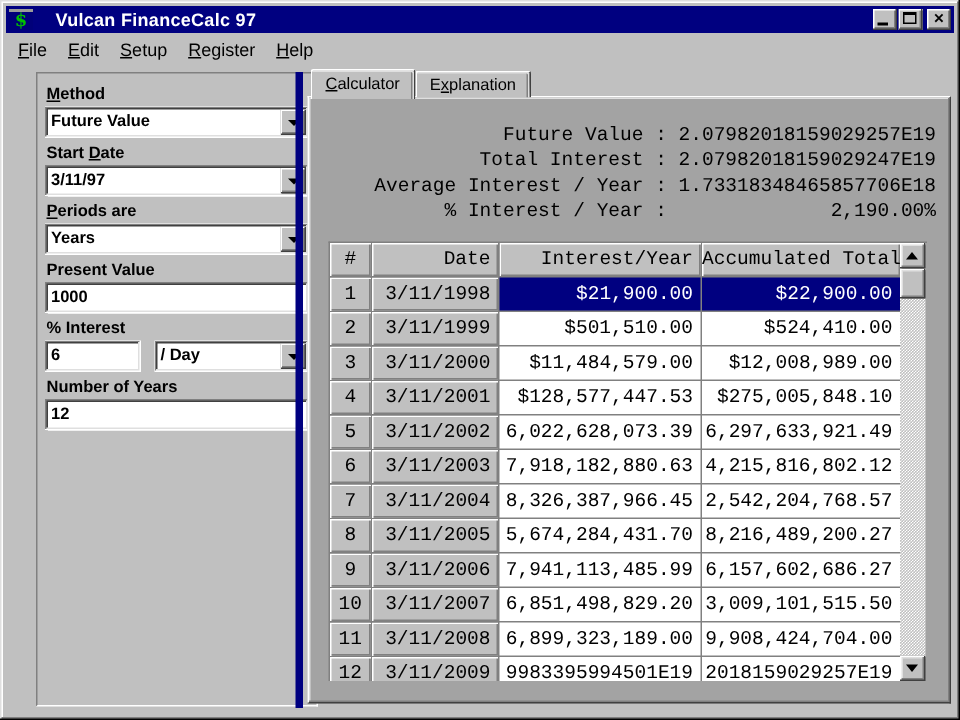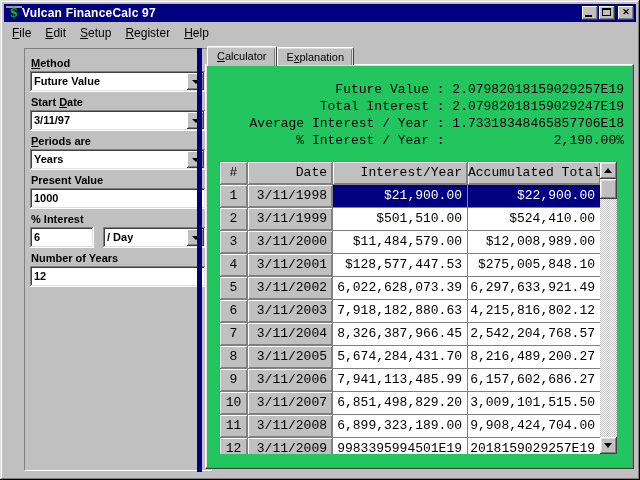--- a/index.html
+++ b/index.html
@@ -5,21 +5,21 @@
   html,body{margin:0;padding:0;width:640px;height:480px;overflow:hidden;
     font-family:"Liberation Sans",sans-serif;background:#c0c0c0;}
   *{box-sizing:border-box;}
   .window{width:640px;height:480px;background:#c0c0c0;padding:3px;
     box-shadow:inset -1px -1px #000, inset 1px 1px #dfdfdf, inset -2px -2px #808080, inset 2px 2px #fff;}
   
   .titlebar{height:18px;background:#000080;display:flex;align-items:center;padding:1px 2px;margin:1px;}
   .appicon{width:16px;height:14px;background:#00007a;border-top:2px solid #9a9a9a;
     color:#00c000;font-weight:bold;font-size:12px;line-height:11px;text-align:center;
     font-family:"DejaVu Serif",serif;}
-  .title{flex:1;color:#fff;font-weight:bold;font-size:12px;margin-left:0;letter-spacing:.2px;}
+  .title{flex:1;color:#fff;font-weight:bold;font-size:12px;margin-left:15px;letter-spacing:.2px;}
   .tbtn{width:16px;height:14px;background:#c0c0c0;margin-left:1px;position:relative;
     box-shadow:inset -1px -1px #404040, inset 1px 1px #fff, inset -2px -2px #808080;}
   .tbtn.close{margin-left:3px;}
   .glyph-min{position:absolute;left:3px;bottom:3px;width:7px;height:2px;background:#000;}
   .glyph-max{position:absolute;left:3px;top:2px;width:9px;height:8px;border:1px solid #000;border-top:2px solid #000;}
   .glyph-x{position:absolute;left:0;top:0;width:16px;height:13px;color:#000;font-size:9px;
     font-weight:bold;text-align:center;line-height:13px;}
   
   .menubar{height:19px;display:flex;align-items:center;font-size:12px;padding-left:2px;color:#000;}
   .menuitem{padding:2px 7px;}
@@ -42,21 +42,21 @@
   .interest-row .combo{flex:1;text-align:center;}
   .splitter{position:absolute;left:194px;top:6px;width:5px;height:424px;background:#000080;}
   
   .tabctl{position:absolute;left:202px;top:3px;width:497px;height:424px;}
   .tabs{display:flex;align-items:flex-end;height:20px;padding-left:2px;position:relative;z-index:2;}
   .tab{background:#c0c0c0;font-size:11px;padding:3px 9px 2px;position:relative;
     border-top:1px solid #fff;border-left:1px solid #fff;border-right:1px solid #404040;
     box-shadow:inset -1px 1px #dfdfdf, inset -2px 0 #808080;
     border-top-left-radius:2px;border-top-right-radius:2px;height:18px;}
   .tab.active{height:20px;margin-bottom:-1px;padding-bottom:4px;z-index:3;}
-  .tabpage{position:absolute;left:0;top:19px;width:429px;height:405px;background:#22c55e;
+  .tabpage{position:absolute;left:0;top:19px;width:429px;height:405px;background:#a3a3a3;
     border:1px solid;border-color:#fff #404040 #404040 #fff;
     box-shadow:inset -1px -1px #808080, inset 1px 1px #dfdfdf;}
   
   .summary{position:absolute;top:16px;right:9px;text-align:right;
     font-family:"Liberation Mono",monospace;font-size:13px;line-height:17px;color:#000;}
   .sline{white-space:pre;}
   
   .tablewrap{position:absolute;left:13px;top:96px;width:399px;height:293px;display:flex;
     border-left:1px solid #808080;border-top:1px solid #808080;}
   .gridclip{width:380px;height:292px;overflow:hidden;background:#808080;}

